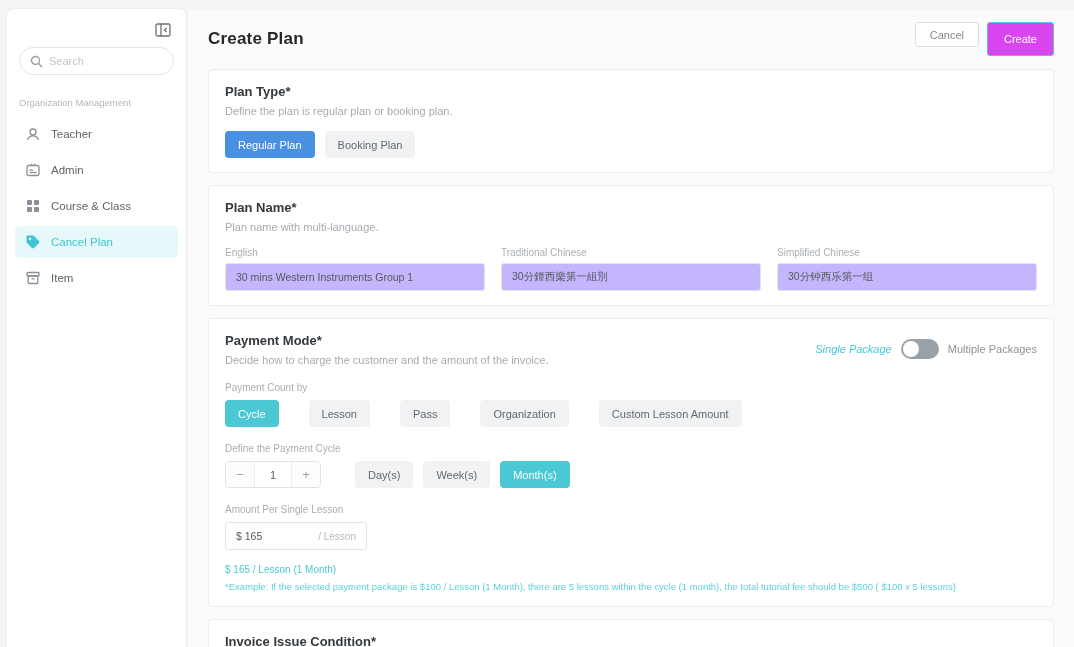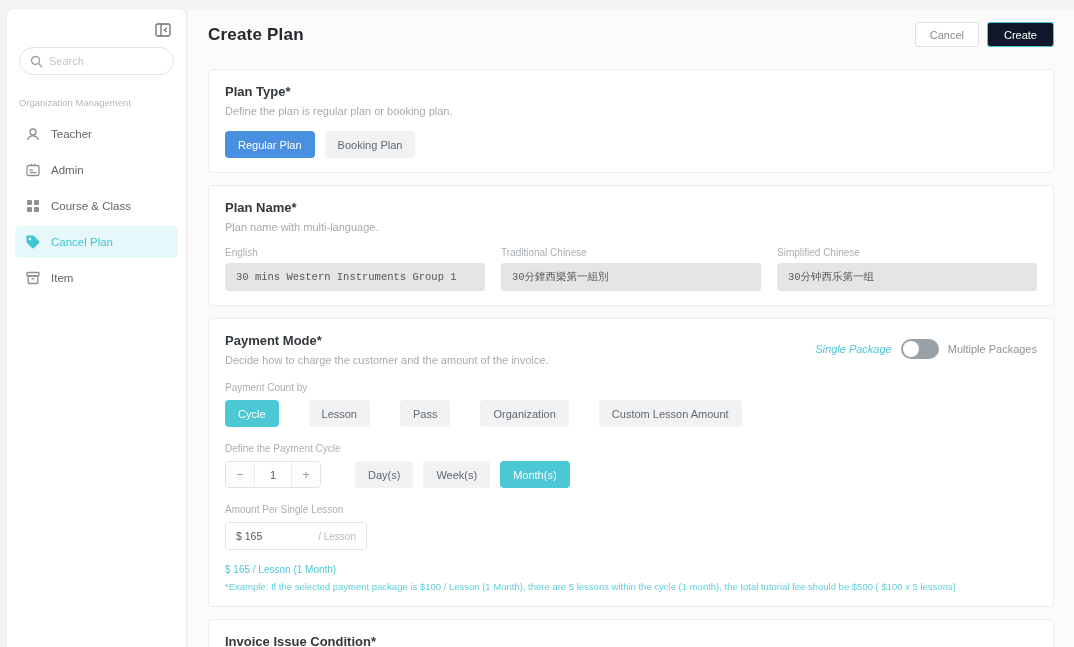--- a/index.html
+++ b/index.html
@@ -23,27 +23,27 @@
     padding:8px 10px; border-radius:5px; cursor:pointer; }
   .side-item .lbl { font-size:11.5px; color:#5f6569; }
   .side-item.active { background:#e7f8fa; }
   .side-item.active .lbl { color:#3fc6d2; }
   .side-item svg { flex:0 0 auto; }
 
   
   .main { position:absolute; left:188px; top:10px; right:0; bottom:0;
     background:#fbfbfc; padding:12px 20px 0 20px; overflow:hidden; }
   .page-header { display:flex; align-items:center; justify-content:space-between;
-    margin-bottom:22px; }
+    margin-bottom:13px; }
   .page-title { font-size:17px; font-weight:bold; color:#26292c; letter-spacing:.2px; }
   .header-actions { display:flex; gap:8px; }
   .btn-cancel { height:25px; padding:0 14px; background:#fff; border:1px solid #dcdfe2;
     border-radius:3px; font-size:11px; color:#86898d; cursor:pointer;
     font-family:"Liberation Sans", sans-serif; }
-  .btn-create { height:25px; padding:0 16px; background:#0f172a; border:1px solid #4bc8d4;
+  .btn-create { height:34px; padding:0 16px; background:#d946ef; border:1px solid #4bc8d4;
     border-radius:3px; font-size:11px; color:#fff; cursor:pointer;
     font-family:"Liberation Sans", sans-serif; }
 
   .card { background:#fff; border:1px solid #ececee; border-radius:4px;
     padding:14px 16px; margin-bottom:12px; }
   .card-title { font-size:13px; color:#33383c; font-weight:600; }
   .card-sub { font-size:11px; color:#a6abb0; margin-top:6px; }
   .field-label { font-size:10px; color:#aaafb4; }
 
   .chip-row { display:flex; gap:10px; margin-top:14px; }
@@ -51,21 +51,21 @@
     background:#f1f2f3; border:none; border-radius:4px; font-size:11px; color:#63686c;
     cursor:pointer; white-space:nowrap; font-family:"Liberation Sans", sans-serif; }
   .chip.sel-blue { background:#4a90e2; color:#fff; }
   .chip.sel-teal { background:#4bc8d4; color:#fff; }
 
   
   .name-fields { display:flex; gap:16px; margin-top:14px; }
   .name-field { flex:1; }
   .text-input { margin-top:5px; width:100%; height:28px; border:1px solid #e2e4e6;
     border-radius:3px; padding:0 10px; font-size:10.5px; color:#55595d; outline:none;
-    background:#e5e5e5; font-family:Liberation Mono, monospace; }
+    background:#c4b5fd; font-family:Liberation Sans, sans-serif; }
 
   
   .pm-header { display:flex; justify-content:space-between; align-items:flex-start; }
   .pkg-toggle-wrap { display:flex; align-items:center; gap:9px; margin-top:6px; }
   .pkg-left { font-size:11px; color:#4bc8d4;font-style:italic; }
   .pkg-right { font-size:11px; color:#8d9296; }
   .toggle { width:38px; height:20px; background:#98a0a8; border-radius:10px;
     position:relative; cursor:pointer; }
   .toggle .knob { position:absolute; left:2px; top:2px; width:16px; height:16px;
     background:#fff; border-radius:50%; }

